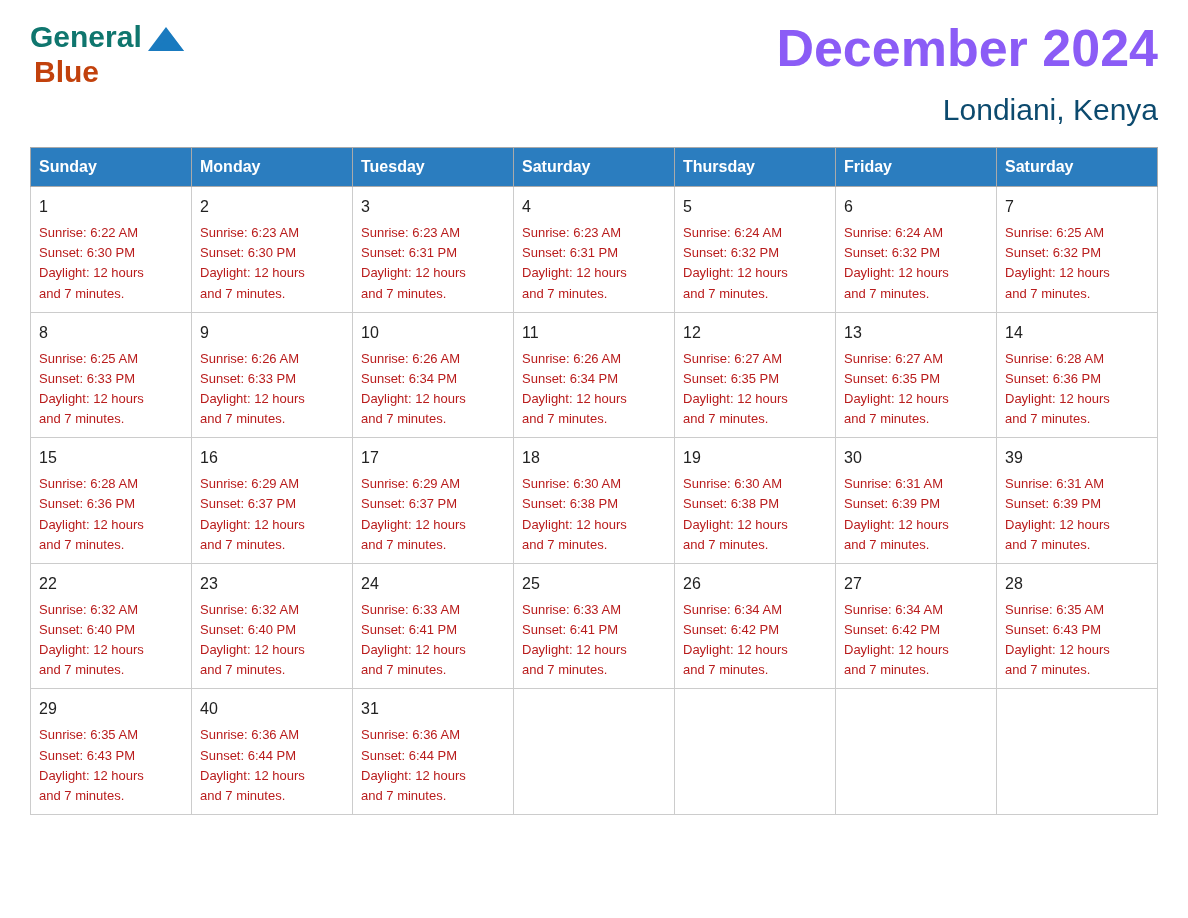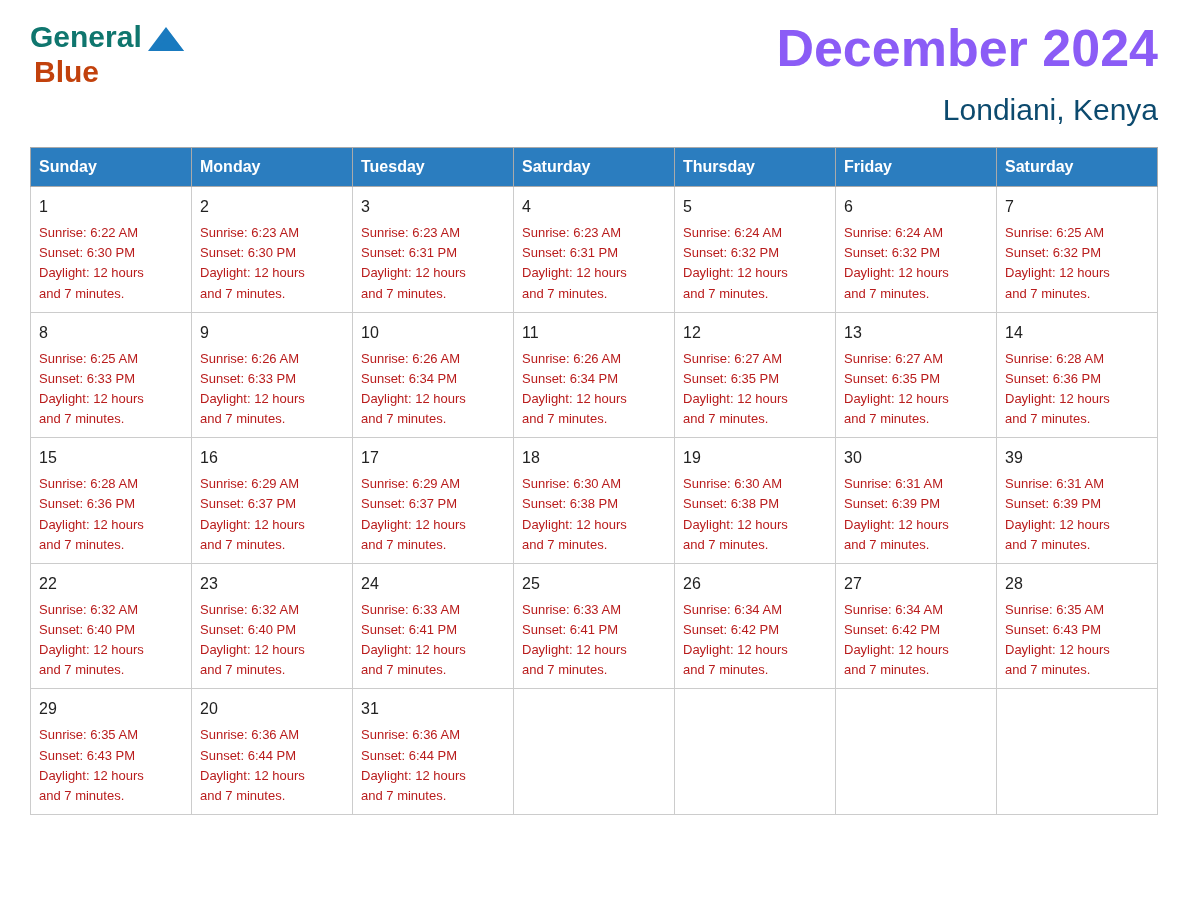--- a/index.html
+++ b/index.html
@@ -184,21 +184,21 @@
         <td><span class="day-number">26</span>
         <span class="day-info">Sunrise: 6:34 AM<br>Sunset: 6:42 PM<br>Daylight: 12 hours<br>and 7 minutes.</span></td>
         <td><span class="day-number">27</span>
         <span class="day-info">Sunrise: 6:34 AM<br>Sunset: 6:42 PM<br>Daylight: 12 hours<br>and 7 minutes.</span></td>
         <td><span class="day-number">28</span>
         <span class="day-info">Sunrise: 6:35 AM<br>Sunset: 6:43 PM<br>Daylight: 12 hours<br>and 7 minutes.</span></td>
       </tr>
       <tr>
         <td><span class="day-number">29</span>
         <span class="day-info">Sunrise: 6:35 AM<br>Sunset: 6:43 PM<br>Daylight: 12 hours<br>and 7 minutes.</span></td>
-        <td><span class="day-number">20</span>
+        <td><span class="day-number">40</span>
         <span class="day-info">Sunrise: 6:36 AM<br>Sunset: 6:44 PM<br>Daylight: 12 hours<br>and 7 minutes.</span></td>
         <td><span class="day-number">31</span>
         <span class="day-info">Sunrise: 6:36 AM<br>Sunset: 6:44 PM<br>Daylight: 12 hours<br>and 7 minutes.</span></td>
         <td class="empty-cell"></td>
         <td class="empty-cell"></td>
         <td class="empty-cell"></td>
         <td class="empty-cell"></td>
       </tr>
     </tbody>
 </table>

